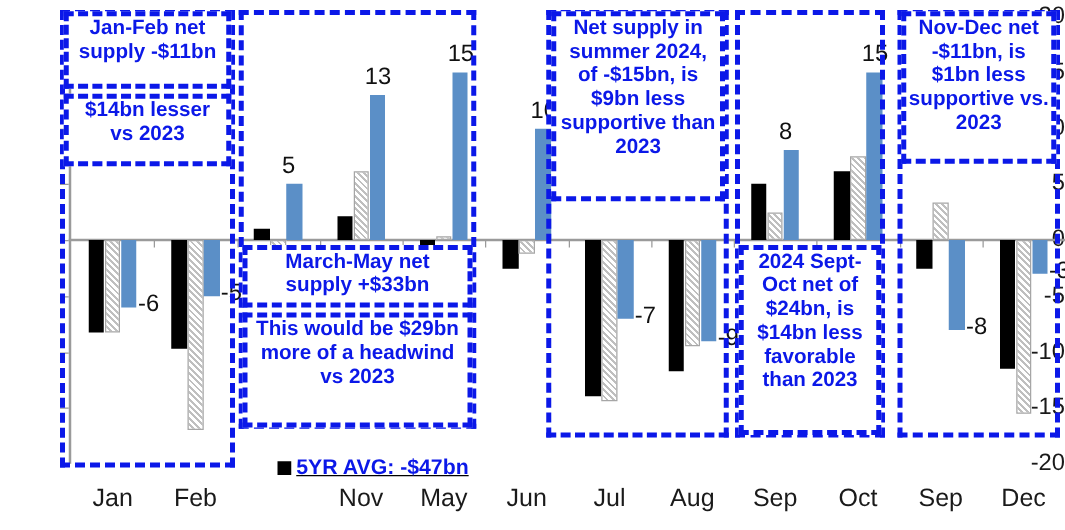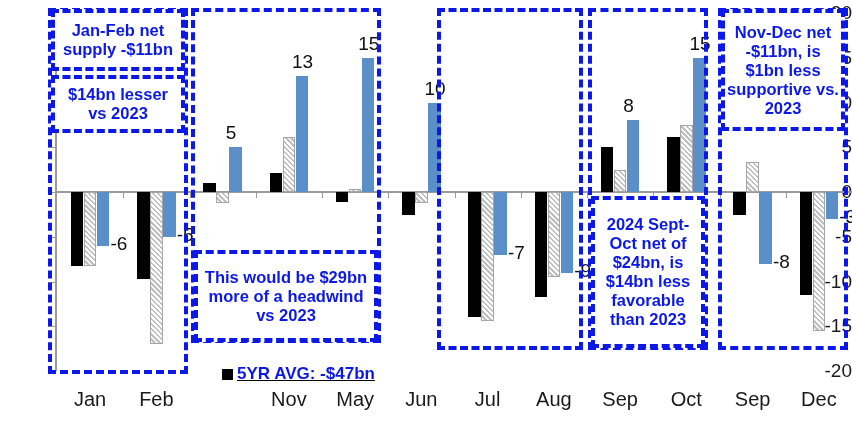--- a/index.html
+++ b/index.html
@@ -27,21 +27,21 @@
   .vallabel{position:absolute;font-size:19px;color:#111;white-space:nowrap;}
 
   
   .xlabel{position:absolute;font-size:20px;color:#1a1a1a;text-align:center;white-space:nowrap;}
 
   
   .box{position:absolute;box-sizing:border-box;
        border:4px dashed #0B18E8;background:transparent;}
   .tbox{position:absolute;box-sizing:border-box;
        border:4px dashed #0B18E8;background:#ffffff;
-       display:flex;align-items:center;justify-content:center;}
+       display:flex;align-items:flex-start;justify-content:center;}
   .tbox span{display:block;width:100%;text-align:center;
        color:#0B18E8;font-weight:bold;font-size:16.5px;line-height:19px;
        padding:0 2px;}
 
   
   .legend{position:absolute;display:flex;align-items:center;white-space:nowrap;}
   .legend .sw{width:11px;height:11px;margin-right:4px;flex:none;}
   .legend .sw.black{background:#000;}
   .legend .sw.blue{background:#5B8FC7;}
   .legend .sw.hatch{border:1px solid #a6a6a6;box-sizing:border-box;
@@ -161,25 +161,31 @@
 
   <div class="box" style="left:48px;top:8px;width:140px;height:366px;"></div>
   <div class="tbox" style="left:51px;top:9px;width:134px;height:62px;">
     <span>Jan-Feb net supply -$11bn</span>
   </div>
   <div class="tbox" style="left:51px;top:75px;width:134px;height:58px;">
     <span>$14bn lesser vs 2023</span>
   </div>
 
   <div class="box" style="left:191px;top:8px;width:190px;height:335px;"></div>
+  <div class="tbox" style="left:194px;top:196px;width:184px;height:50px;">
+    <span>March-May net supply +$33bn</span>
+  </div>
   <div class="tbox" style="left:194px;top:250px;width:184px;height:92px;">
     <span>This would be $29bn more of a headwind vs 2023</span>
   </div>
 
   <div class="box" style="left:437px;top:8px;width:146px;height:342px;"></div>
+  <div class="tbox" style="left:441px;top:9px;width:139px;height:152px;">
+    <span>Net supply in summer 2024, of -$15bn, is $9bn less supportive than 2023</span>
+  </div>
 
   <div class="box" style="left:588px;top:8px;width:120px;height:342px;"></div>
   <div class="tbox" style="left:591px;top:196px;width:114px;height:152px;">
     <span>2024 Sept-Oct net of $24bn, is $14bn less favorable than 2023</span>
   </div>
 
   <div class="box" style="left:718px;top:8px;width:130px;height:342px;"></div>
   <div class="tbox" style="left:721px;top:9px;width:124px;height:122px;">
     <span>Nov-Dec net -$11bn, is $1bn less supportive vs. 2023</span>
   </div>

